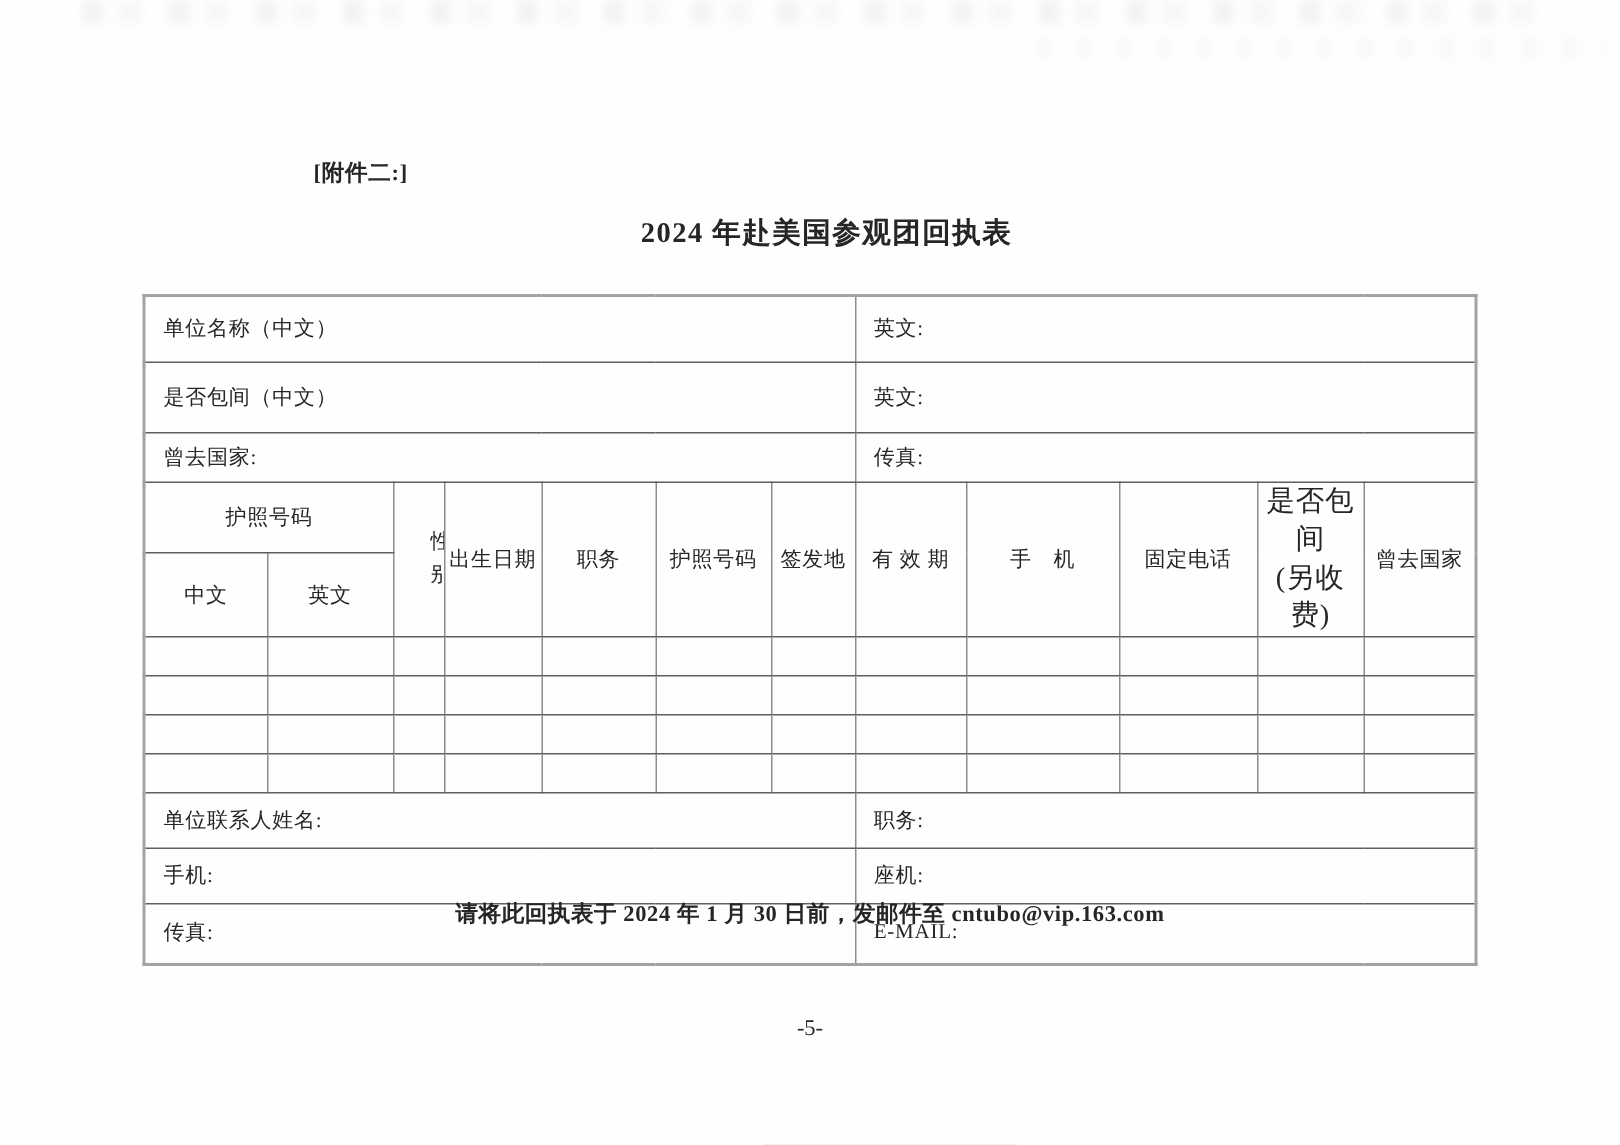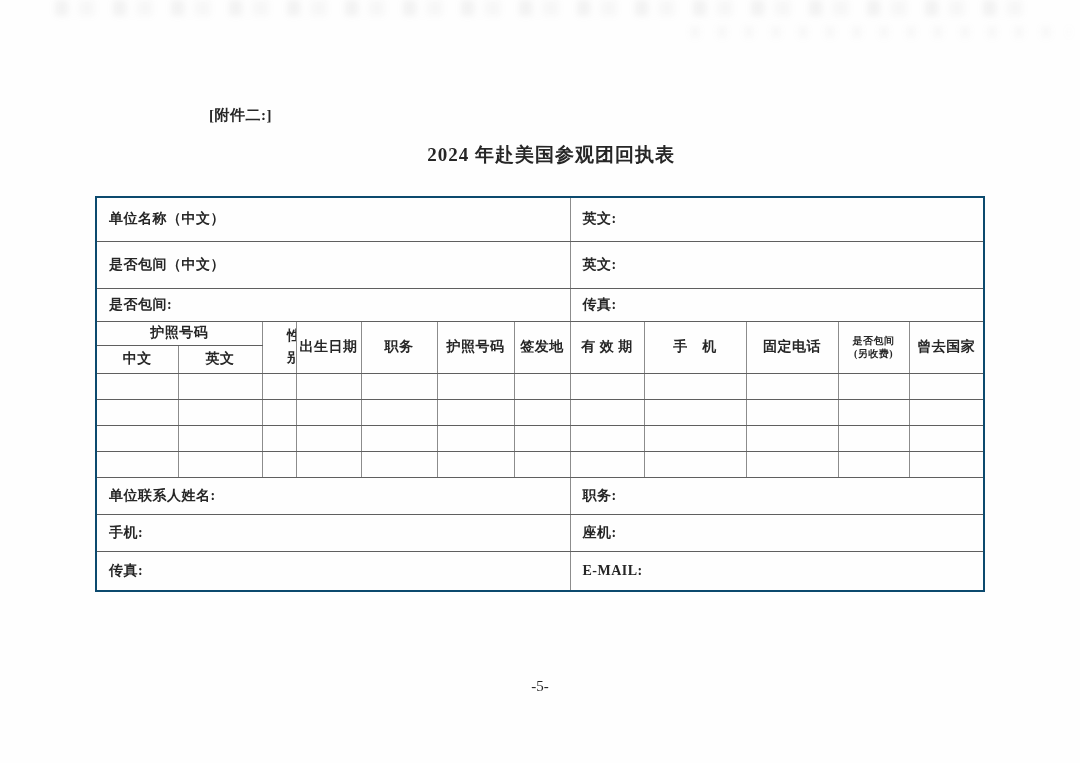--- a/index.html
+++ b/index.html
@@ -40,22 +40,21 @@
     position: absolute; left: 11px; top: 142px; width: 1080px;
     text-align: center; font-size: 19px; font-weight: bold; letter-spacing: 1px;
   }
 
   .form-wrap { position: absolute; left: 95px; top: 196px; }
 
   table.form {
     border-collapse: collapse;
     table-layout: fixed;
     width: 888px;
-    border: 2px solid #0c4a6e;
-    font-weight: bold;
+    border: 2px solid #a3a3a3;
   }
   table.form td {
     border-style: solid;
     border-color: #5f5f5f #8c8c8c; 
     border-width: 1.5px 1px;
     font-size: 14px;
     color: #262626;
     overflow: hidden;
   }
   td.label-cell { text-align: left; vertical-align: middle; padding-left: 12px; letter-spacing: .5px; }
@@ -71,21 +70,21 @@
   tr.r-c2 { height: 37px; margin-left: 15px; }
   tr.r-c3 { height: 40px; }
 
   .vstack {
     display: inline-block;
     width: 1.1em;
     word-break: break-all;
     line-height: 1.55;
     margin-left: 24px;
   }
-  .two-line { line-height: 1.35; font-size: 10px; }
+  .two-line { line-height: 1.35; font-size: 19px; }
 
   .footer-note {
     position: absolute; left: 0; top: 600px; width: 1080px;
     text-align: center; font-size: 15px; font-weight: 600; letter-spacing: .4px;
   }
   .page-number {
     position: absolute; left: 0; top: 678px; width: 1080px;
     text-align: center; font-size: 15px;
   }
 </style>
@@ -121,21 +120,21 @@
 
         <tr class="r-org1">
           <td class="label-cell" colspan="7">单位名称（中文）</td>
           <td class="label-cell" colspan="5">英文:</td>
         </tr>
         <tr class="r-org2">
           <td class="label-cell" colspan="7">是否包间（中文）</td>
           <td class="label-cell" colspan="5">英文:</td>
         </tr>
         <tr class="r-org3">
-          <td class="label-cell" colspan="7">是否包间:</td>
+          <td class="label-cell" colspan="7">曾去国家:</td>
           <td class="label-cell" colspan="5">传真:</td>
         </tr>
 
         <tr class="r-h1">
           <td class="hdr" colspan="2">护照号码</td>
           <td class="hdr" rowspan="2">
             <span class="vstack">性别</span>
           </td>
           <td class="hdr" rowspan="2">出生日期</td>
           <td class="hdr" rowspan="2">职务</td>
@@ -227,16 +226,17 @@
           <td class="label-cell" colspan="5">座机:</td>
         </tr>
         <tr class="r-c3">
           <td class="label-cell" colspan="7">传真:</td>
           <td class="label-cell" colspan="5">E-MAIL:</td>
         </tr>
       </tbody>
     </table>
   </div>
 
+  <div class="footer-note">请将此回执表于 2024 年 1 月 30 日前，发邮件至 cntubo@vip.163.com</div>
 
   <div class="page-number">-5-</div>
 
 </div>
 
 </body></html>

